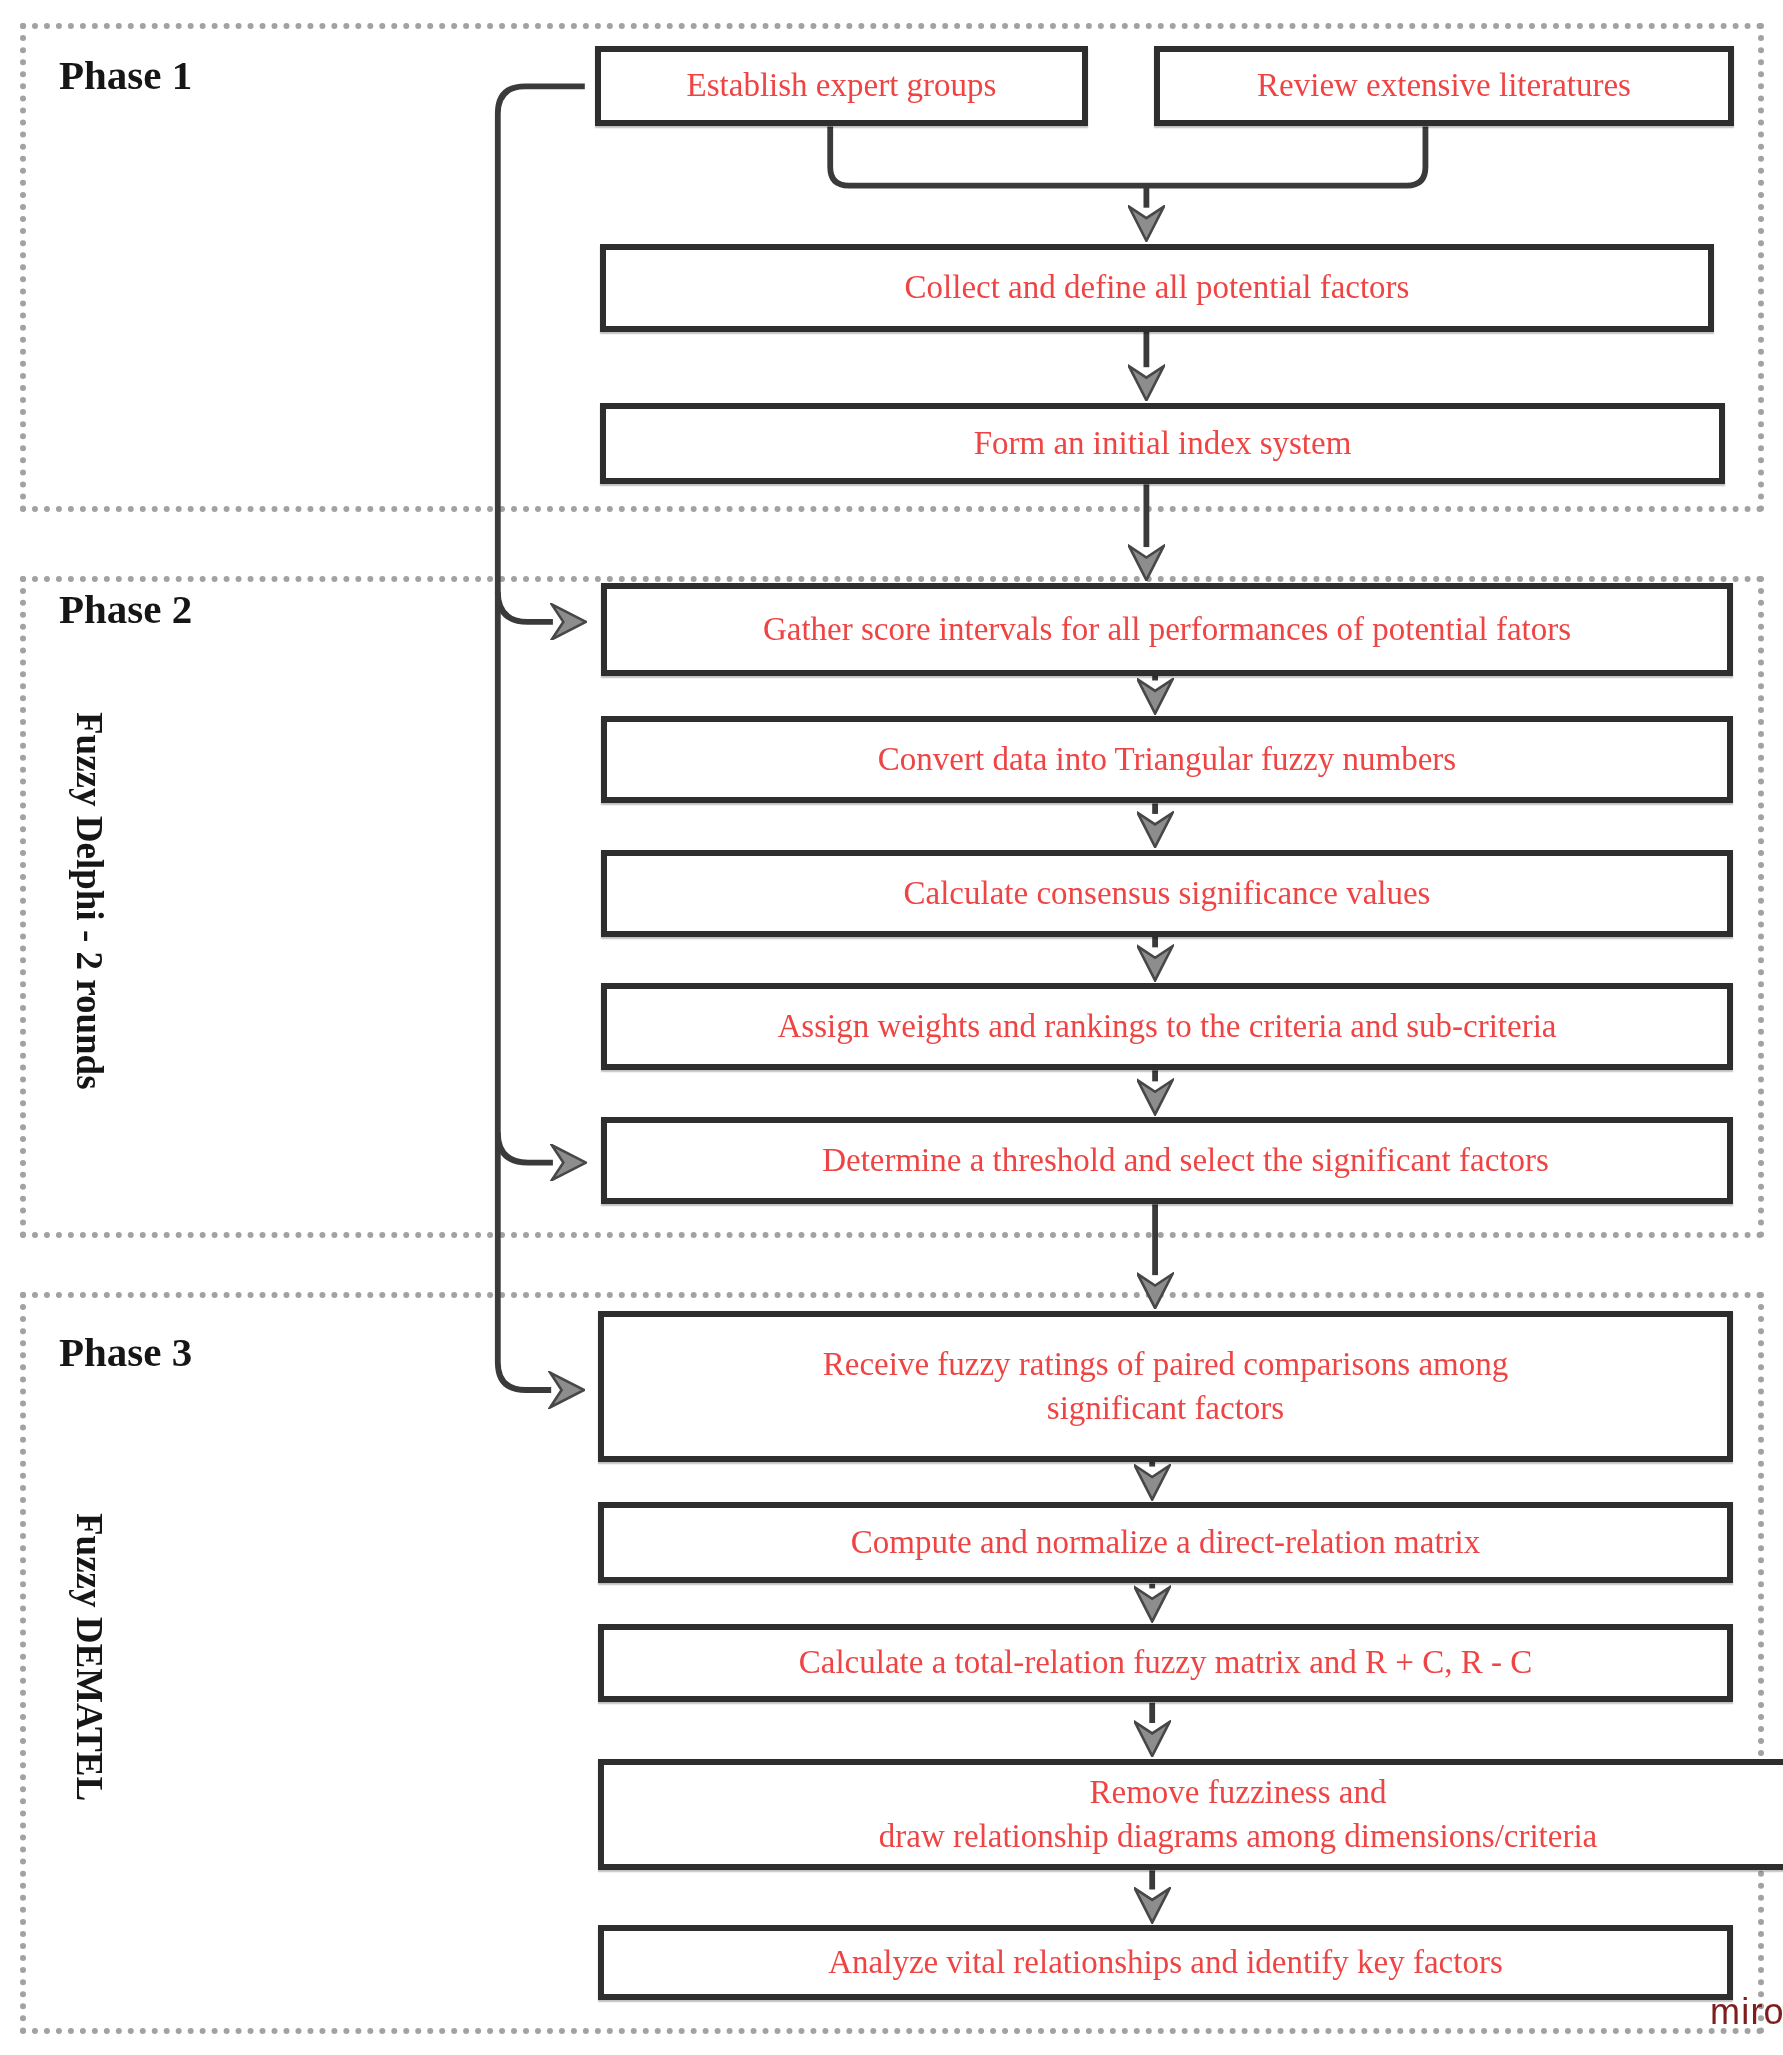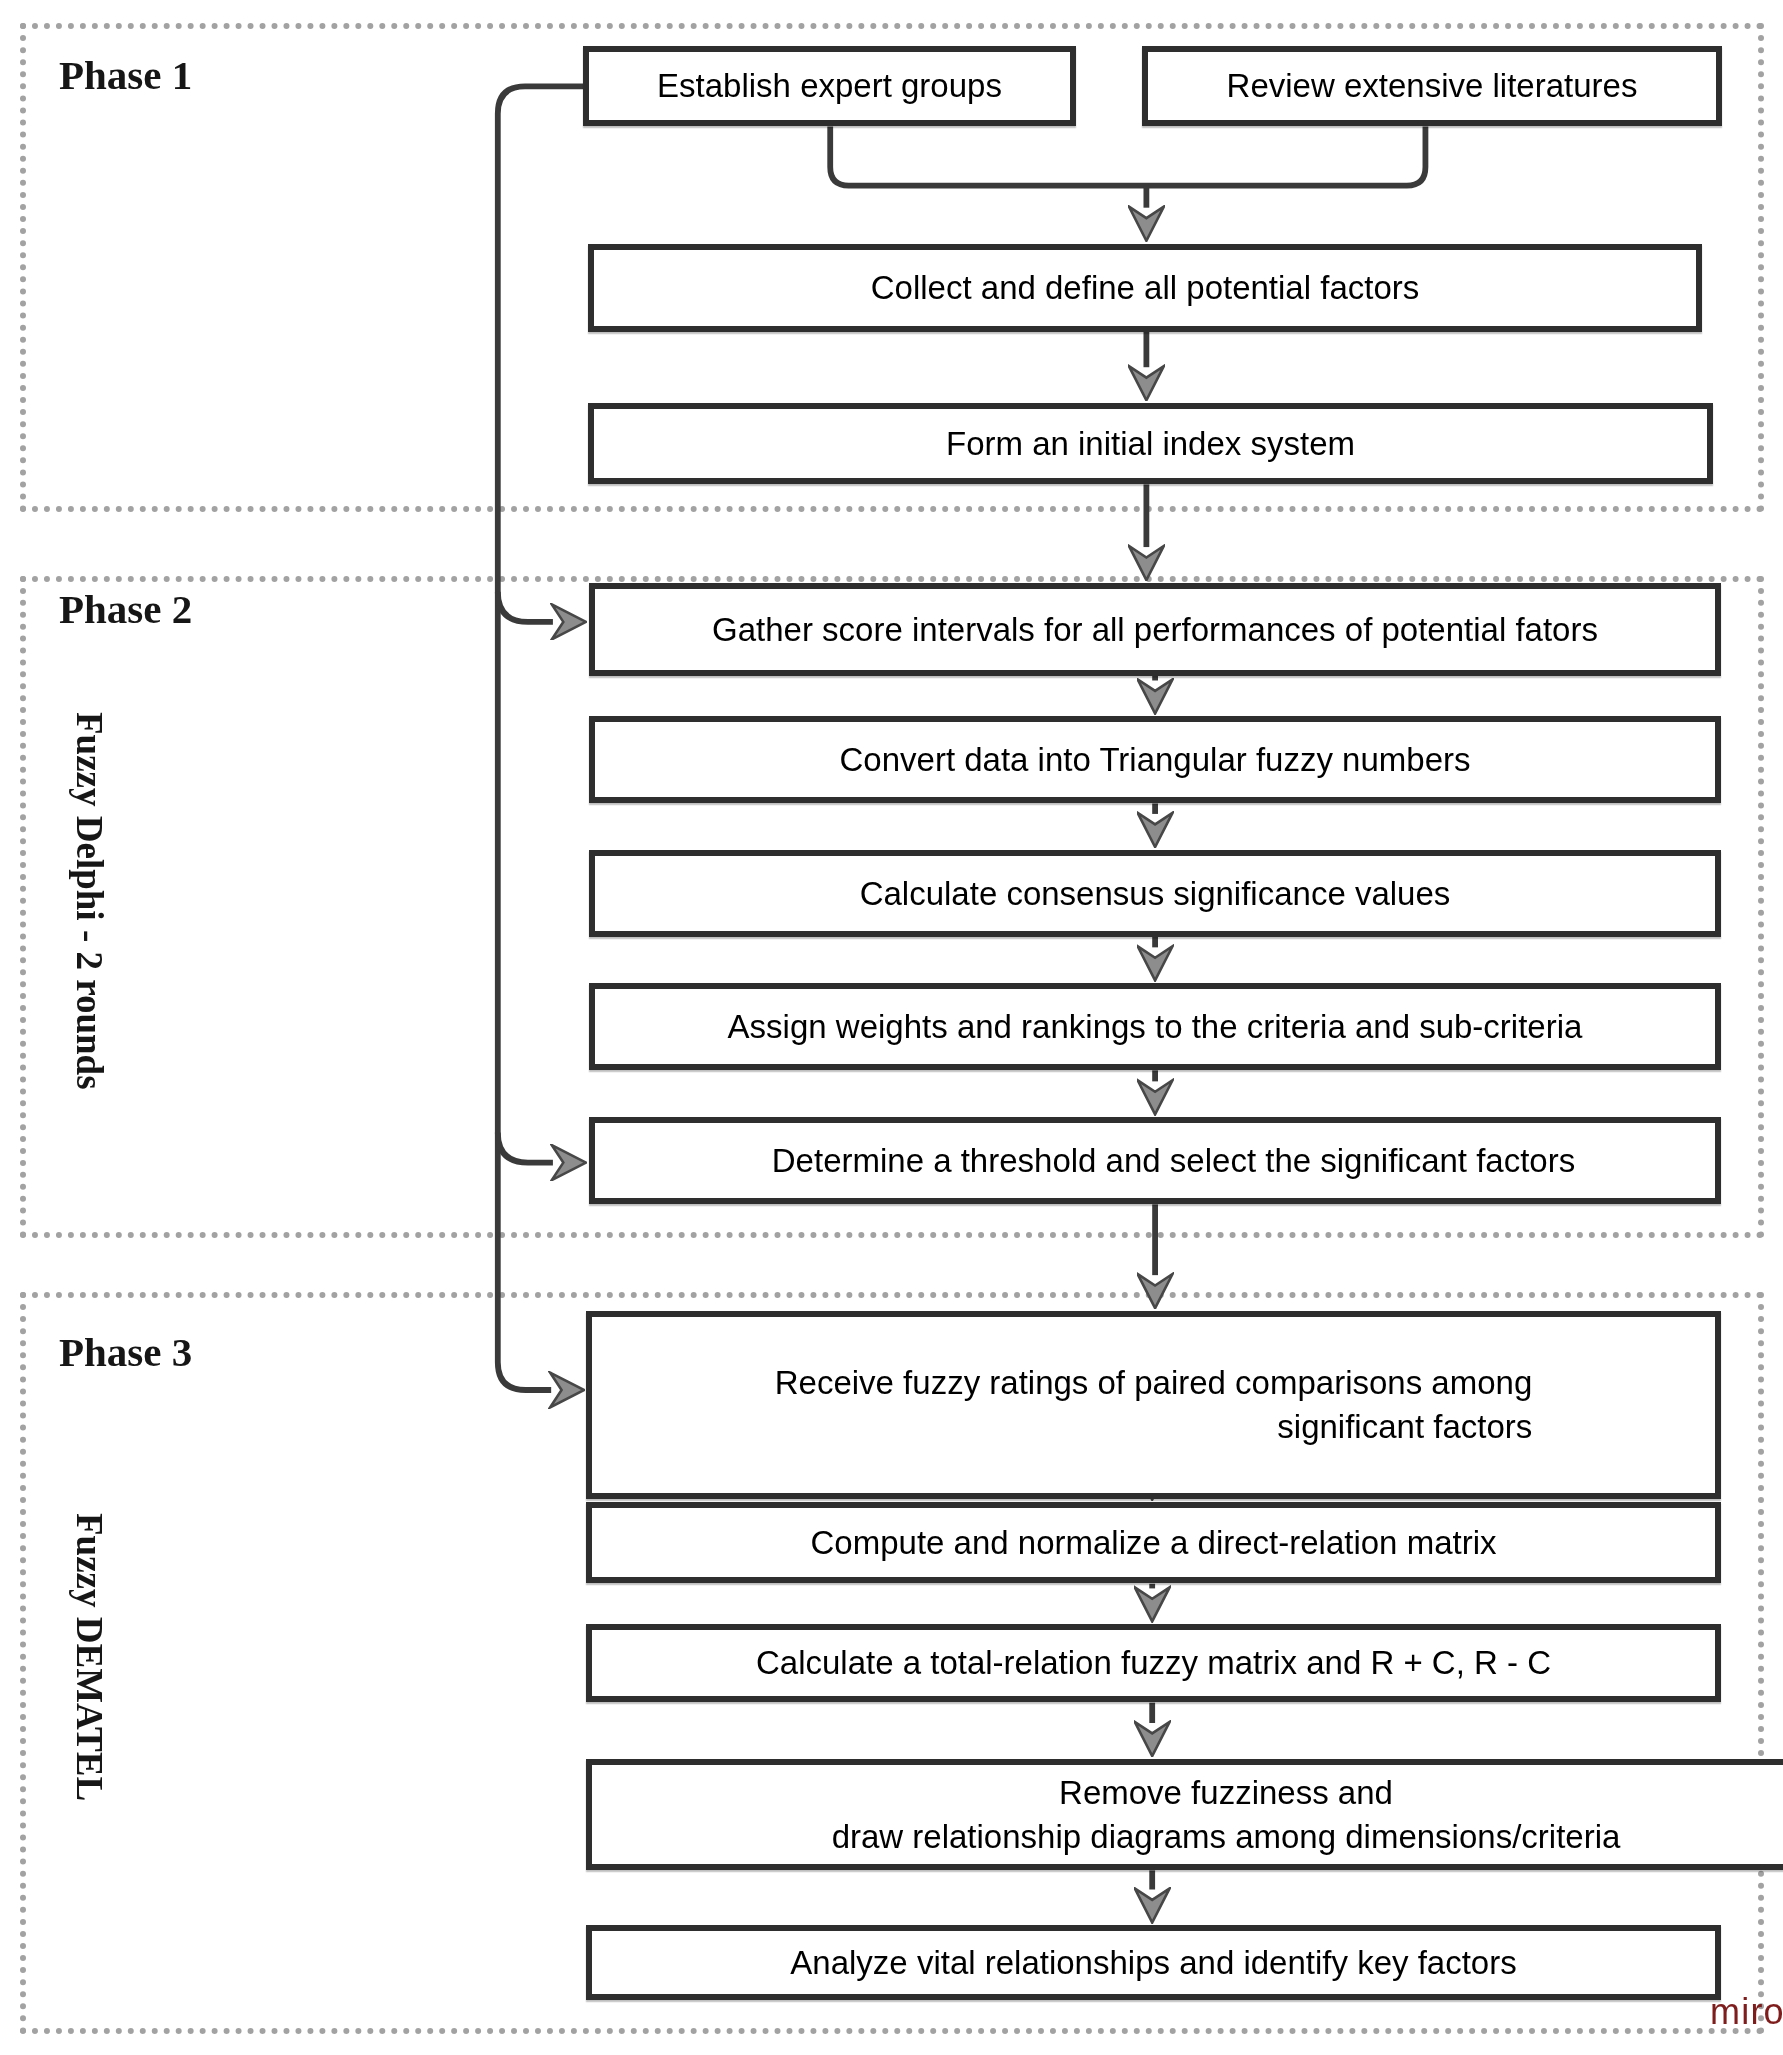--- a/index.html
+++ b/index.html
@@ -46,27 +46,28 @@
   }
   .flow-box {
     position: absolute;
     background: #ffffff;
     border: 6.4px solid #2e2e2e;
     box-sizing: border-box;
     display: flex;
     align-items: center;
     justify-content: center;
     text-align: center;
-    font-family: Liberation Sans, sans-serif;
+    font-family: Liberation Serif, serif;
     font-size: 33px;
     line-height: 1.32;
-    color: #000000;
+    color: #ef4444;
     z-index: 3;
     white-space: pre-line;
     box-shadow: 0 1.7px 1.2px rgba(0,0,0,0.25);
+    margin-left: 12px;
   }
   #connector-layer {
     position: absolute;
     left: 0;
     top: 0;
     z-index: 2;
   }
   .watermark {
     position: absolute;
     font-family: "Liberation Sans", sans-serif;
@@ -138,21 +139,21 @@
   <div class="flow-box" style="left:1142px; top:46px; width:580px; height:80px;">Review extensive literatures</div>
   <div class="flow-box" style="left:588px; top:403px; width:1125px; height:81px;">Form an initial index system</div>
   <div class="flow-box" style="left:588px; top:244px; width:1114px; height:88px;">Collect and define all potential factors</div>
 
   <div class="flow-box" style="left:589px; top:583px; width:1132px; height:93px;">Gather score intervals for all performances of potential fators</div>
   <div class="flow-box" style="left:589px; top:716px; width:1132px; height:87px;">Convert data into Triangular fuzzy numbers</div>
   <div class="flow-box" style="left:589px; top:850px; width:1132px; height:87px;">Calculate consensus significance values</div>
   <div class="flow-box" style="left:589px; top:983px; width:1132px; height:87px;text-align:center;">Assign weights and rankings to the criteria and sub-criteria</div>
   <div class="flow-box" style="left:589px; top:1117px; width:1132px; height:87px;padding-left:37px;">Determine a threshold and select the significant factors</div>
 
-  <div class="flow-box" style="left:586px; top:1311px; width:1135px; height:188px;text-align:right;">Receive fuzzy ratings of paired comparisons among
+  <div class="flow-box" style="left:586px; top:1311px; width:1135px; height:151px;">Receive fuzzy ratings of paired comparisons among
 significant factors</div>
   <div class="flow-box" style="left:586px; top:1502px; width:1135px; height:81px;">Compute and normalize a direct-relation matrix</div>
   <div class="flow-box" style="left:586px; top:1624px; width:1135px; height:78px;">Calculate a total-relation fuzzy matrix and R + C, R - C</div>
   <div class="flow-box" style="left:586px; top:1759px; width:1280px; height:111px;">Remove fuzziness and
 draw relationship diagrams among dimensions/criteria</div>
   <div class="flow-box" style="left:586px; top:1925px; width:1135px; height:75px;text-align:right;">Analyze vital relationships and identify key factors</div>
 
   <div class="watermark" style="left:1710px; top:1991px;">miro</div>
 
 </div>

